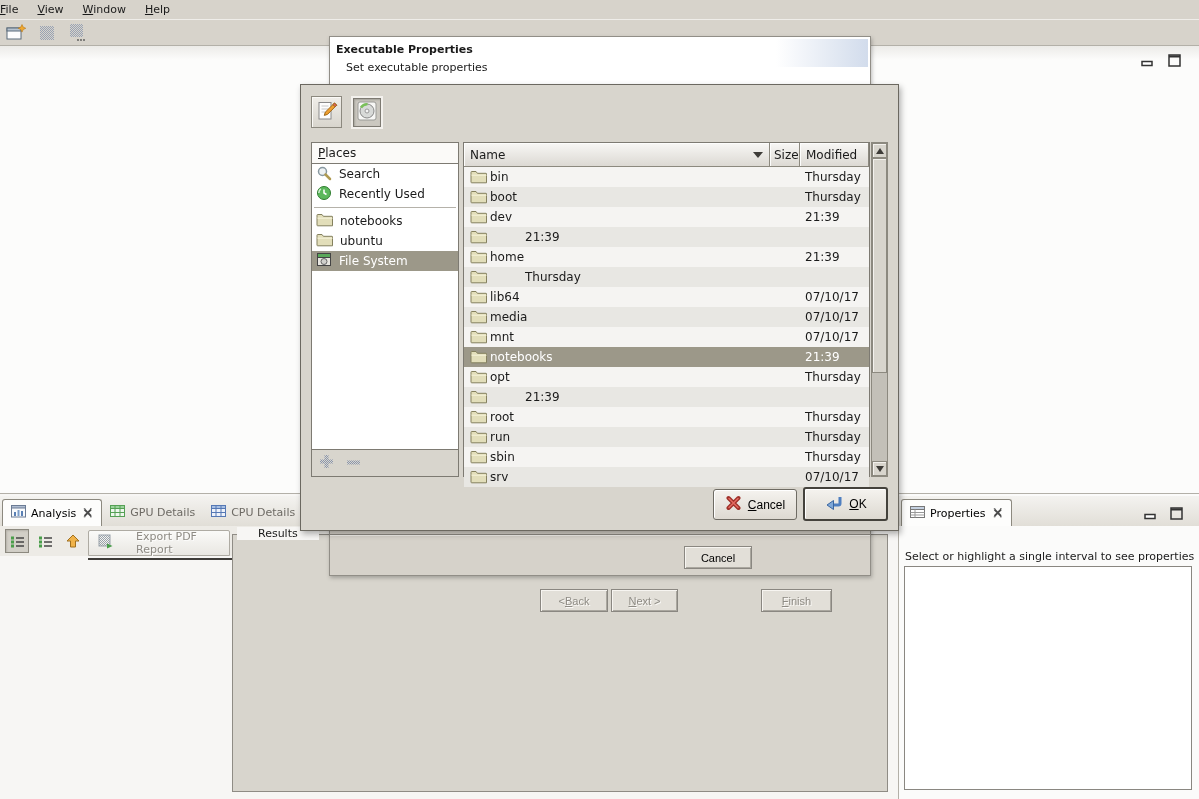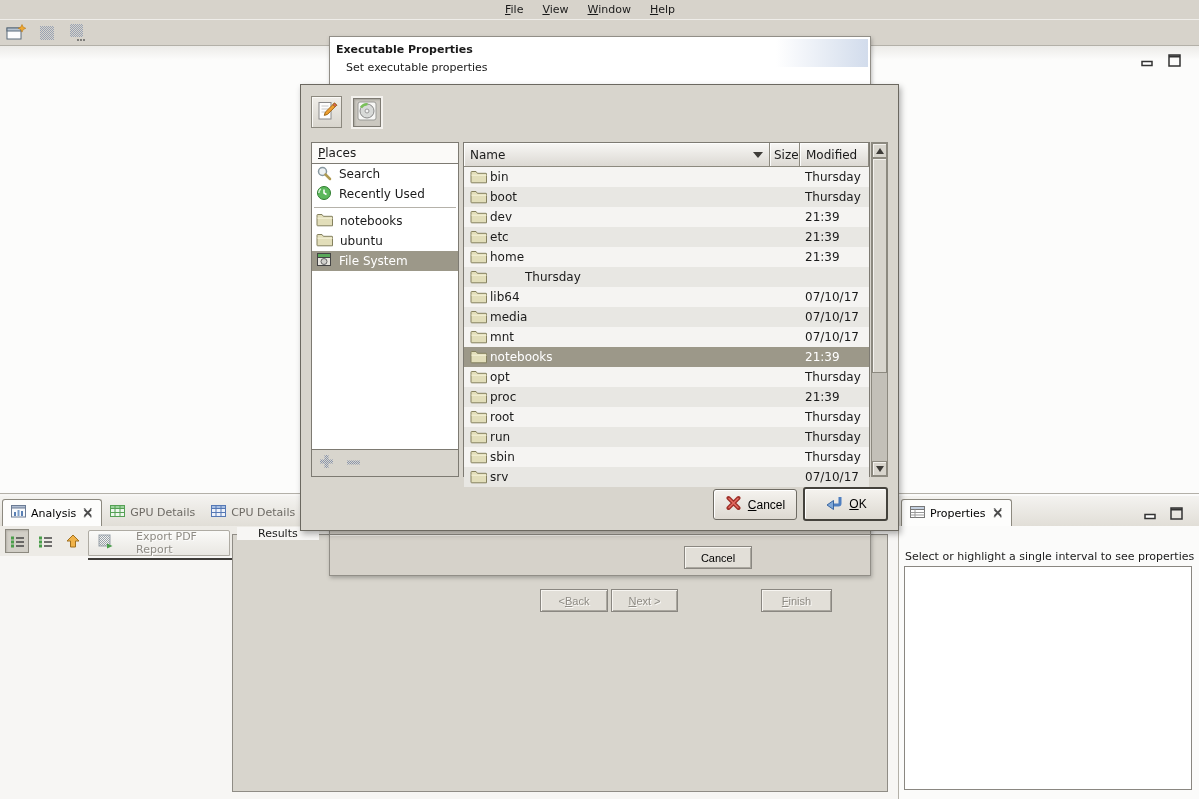--- a/index.html
+++ b/index.html
@@ -3,21 +3,21 @@
 <meta charset="utf-8">
 <style>
   * { margin:0; padding:0; box-sizing:border-box; }
   html,body { width:1199px; height:799px; overflow:hidden; }
   body { font-family:"DejaVu Sans","Liberation Sans",sans-serif; font-size:11px; color:#1a1a1a;
          background:#d4d0c8; position:relative; }
   u { text-decoration:underline; }
 
   
   #menubar { position:absolute; left:0; top:0; width:1199px; height:19px;
-             background:#d7d3cb; display:flex; align-items:center; gap:0;justify-content:center; }
+             background:#d7d3cb; display:flex; align-items:center; gap:0; }
   .menu-item { padding:2px 9px 2px 0; margin-right:10px; cursor:default; }
   #main-toolbar { position:absolute; left:0; top:19px; width:1199px; height:27px;
                   background:#d7d3cb; border-top:1px solid #efede9; border-bottom:1px solid #b3b0a8;
                   display:flex; align-items:center; gap:9px; padding-left:5px; }
   .tbtn { width:22px; height:20px; display:flex; align-items:center; justify-content:center; }
   #editor-area { position:absolute; left:0; top:46px; width:1199px; height:447px;
                  background:linear-gradient(#ecebe8, #fcfcfb 14px); }
   .minmax { position:absolute; display:block; }
 
   
@@ -432,21 +432,20 @@
           <span class="fls"></span>
           <span class="flm">21:39</span>
         </div>
         <div class="flrow alt">
           <span class="fic">
             <svg width="17" height="14" viewBox="0 0 17 14">
               <path d="M1 4.5 V2.2 a.7.7 0 0 1 .7-.7 H6 l1.4 1.8 H16 a.5.5 0 0 1 .5.5 V12.8 H1.7 a.7.7 0 0 1 -.7-.7 z" fill="#e2deba" stroke="#84805e"></path>
               <path d="M1.5 5.2 h15" stroke="#f6f3da" stroke-width="1"></path>
             </svg>
           </span>
-          <span class="fln">etc</span>
           <span class="fls"></span>
           <span class="flm">21:39</span>
         </div>
         <div class="flrow">
           <span class="fic">
             <svg width="17" height="14" viewBox="0 0 17 14">
               <path d="M1 4.5 V2.2 a.7.7 0 0 1 .7-.7 H6 l1.4 1.8 H16 a.5.5 0 0 1 .5.5 V12.8 H1.7 a.7.7 0 0 1 -.7-.7 z" fill="#e2deba" stroke="#84805e"></path>
               <path d="M1.5 5.2 h15" stroke="#f6f3da" stroke-width="1"></path>
             </svg>
           </span>
@@ -519,21 +518,20 @@
           <span class="fls"></span>
           <span class="flm">Thursday</span>
         </div>
         <div class="flrow alt">
           <span class="fic">
             <svg width="17" height="14" viewBox="0 0 17 14">
               <path d="M1 4.5 V2.2 a.7.7 0 0 1 .7-.7 H6 l1.4 1.8 H16 a.5.5 0 0 1 .5.5 V12.8 H1.7 a.7.7 0 0 1 -.7-.7 z" fill="#e2deba" stroke="#84805e"></path>
               <path d="M1.5 5.2 h15" stroke="#f6f3da" stroke-width="1"></path>
             </svg>
           </span>
-          <span class="fln">proc</span>
           <span class="fls"></span>
           <span class="flm">21:39</span>
         </div>
         <div class="flrow">
           <span class="fic">
             <svg width="17" height="14" viewBox="0 0 17 14">
               <path d="M1 4.5 V2.2 a.7.7 0 0 1 .7-.7 H6 l1.4 1.8 H16 a.5.5 0 0 1 .5.5 V12.8 H1.7 a.7.7 0 0 1 -.7-.7 z" fill="#e2deba" stroke="#84805e"></path>
               <path d="M1.5 5.2 h15" stroke="#f6f3da" stroke-width="1"></path>
             </svg>
           </span>

